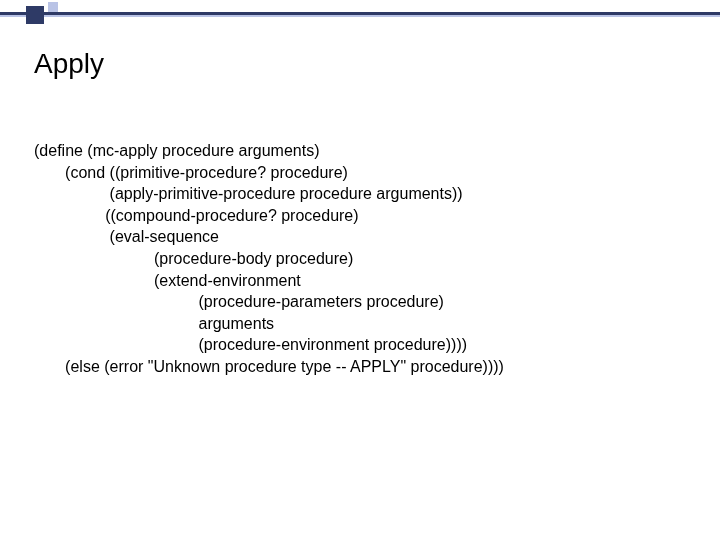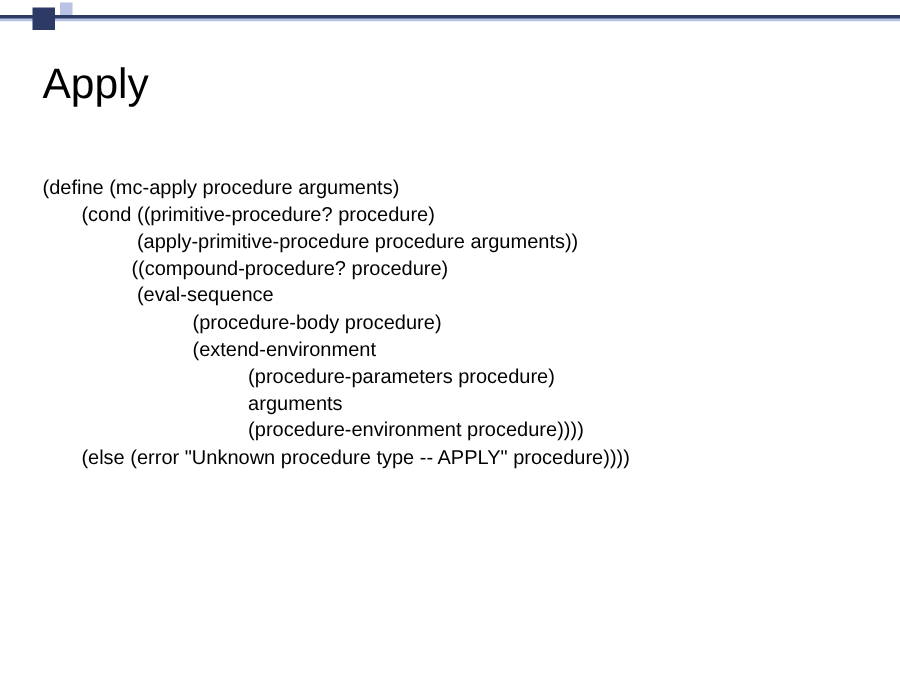--- a/index.html
+++ b/index.html
@@ -45,21 +45,21 @@
   .sq-small {
     position: absolute;
     left: 48px; top: 2px;
     width: 10px; height: 10px;
     background: #b9c3e6;
   }
   .title {
     position: absolute;
     left: 34px;
     top: 48px;
-    font-size: 34px;
+    font-size: 28px;
     color: #000;
     font-weight: normal;
   }
   .code {
     position: absolute;
     left: 34px;
     top: 140px;
     font-size: 16px;
     line-height: 1.35;
     color: #000;

